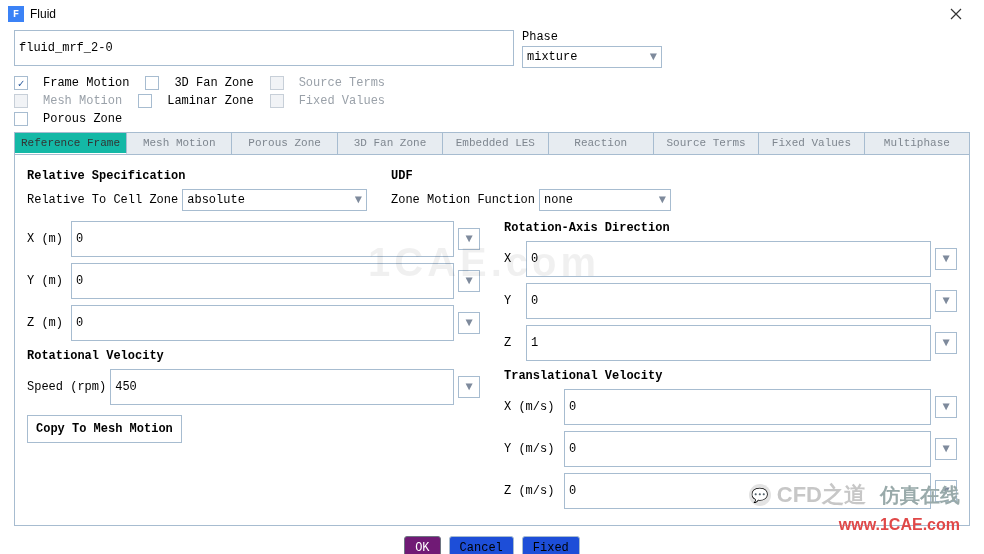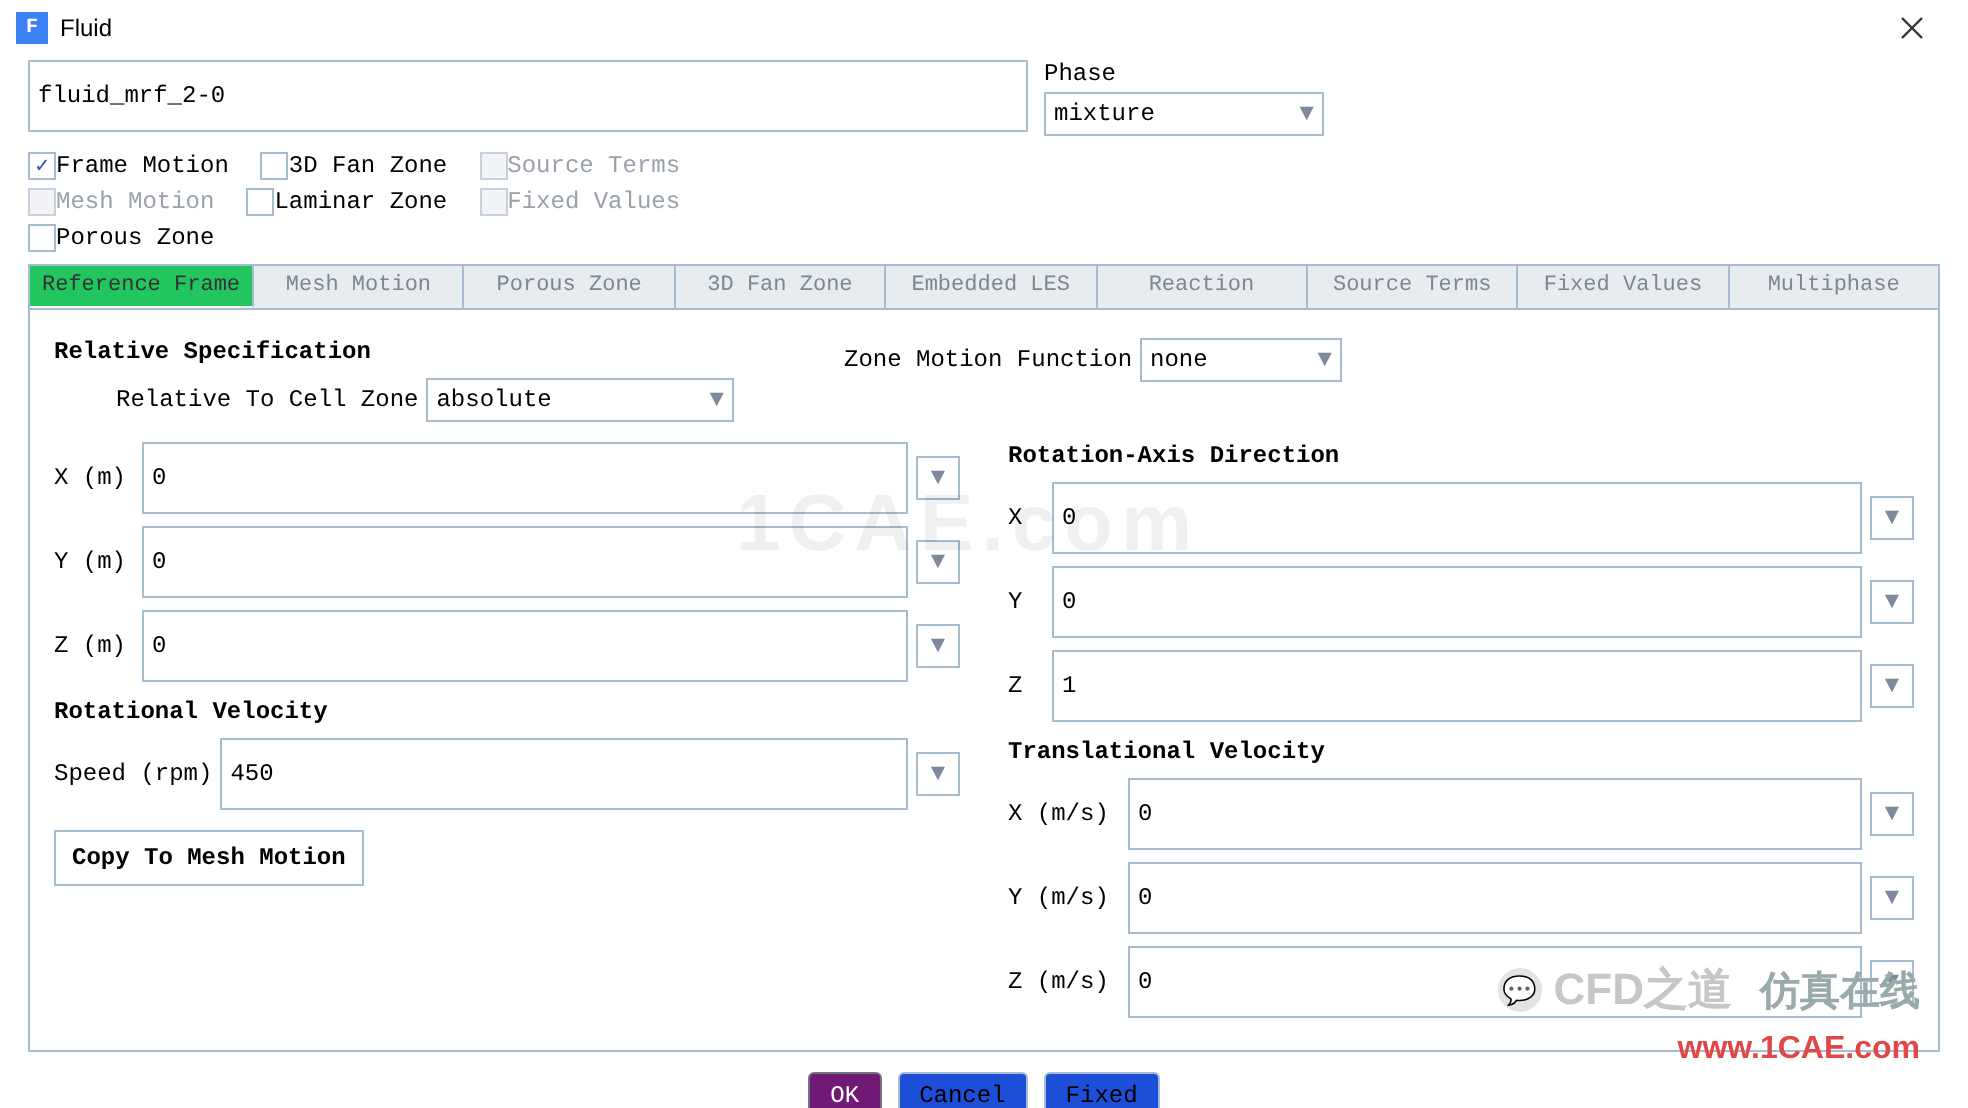--- a/index.html
+++ b/index.html
@@ -10,34 +10,34 @@
 .close-btn { width: 40px; height: 28px; display: flex; align-items: center; justify-content: center; cursor: pointer; }
 .close-btn svg { width: 12px; height: 12px; }
 .body-pad { padding: 2px 14px 8px 14px; }
 .row { display: flex; gap: 8px; margin-bottom: 4px; }
 .field-block { display: flex; flex-direction: column; }
 .field-label { margin-bottom: 2px; }
 .text-input { border: 1px solid #a7bcd0; background: #fff; height: 36px; padding: 2px 4px; font-family: inherit; font-size: 12px; }
 .select-like { border: 1px solid #a7bcd0; background: #fff; height: 22px; padding: 2px 4px; display: flex; align-items: center; justify-content: space-between; cursor: pointer; }
 .select-like .arrow { color: #7e8a9c; }
 .chk-row { display: flex; flex-wrap: wrap; gap: 6px 16px; margin: 8px 0 4px 0; }
-.chk { display: flex; align-items: center; gap: 0; }
+.chk { display: flex; align-items: center; gap: 15px; }
 .chk-box { width: 14px; height: 14px; border: 1px solid #a7bcd0; background: #fff; display: flex; align-items: center; justify-content: center; }
 .chk-box.disabled { background: #f1f3f6; border-color: #c7cfd8; }
 .chk-box.checked::after { content: "✓"; font-size: 11px; color: #2b5a9b; }
 .chk-label.disabled { color: #9aa1a9; }
 .tabs { display: flex; border: 1px solid #a7bcd0; border-bottom: 1px solid #a7bcd0; margin-top: 6px; }
 .tab { flex: 1; text-align: center; padding: 4px 6px; font-size: 11px; color: #7e868f; background: #e7ecf1; border-right: 1px solid #a7bcd0; cursor: pointer; white-space: nowrap; }
 .tab:last-child { border-right: none; }
-.tab.active { background: #22c55e; color: #333; border-bottom: 1px solid #fff; position: relative; z-index: 2; }
+.tab.active { background: #14b8a6; color: #333; border-bottom: 1px solid #fff; position: relative; z-index: 2; }
 .panel { border: 1px solid #a7bcd0; border-top: none; padding: 14px 12px 10px 12px; }
 .section-title { font-weight: bold; margin-bottom: 6px; }
 .two-col { display: flex; gap: 24px; }
 .col { flex: 1; }
-.labeled-select { display: flex; align-items: center; gap: 4px; margin-bottom: 10px; margin-left: 31px; }
+.labeled-select { display: flex; align-items: center; gap: 4px; margin-bottom: 10px; }
 .labeled-select .select-like { flex: 1; }
 .group-row { display: flex; align-items: center; gap: 4px; margin-bottom: 6px; }
 .group-row .lbl { width: 40px; }
 .group-row.wide .lbl { width: 56px; }
 .group-row .text-input { flex: 1; }
 .spin-arrow { width: 22px; height: 22px; border: 1px solid #a7bcd0; background: #fff; display: flex; align-items: center; justify-content: center; color: #7e8a9c; cursor: pointer; }
 .speed-row { display: flex; align-items: center; gap: 4px; margin-bottom: 10px; }
 .speed-row .text-input { flex: 1; }
 .copy-btn { border: 1px solid #a7bcd0; background: #fff; padding: 6px 8px; font-family: inherit; font-size: 12px; font-weight: bold; cursor: pointer; }
 .bottom-bar { display: flex; justify-content: center; gap: 8px; margin-top: 10px; }
@@ -129,20 +129,21 @@
         <div class="section-title">Relative Specification</div>
         <div class="labeled-select">
           <span>Relative To Cell Zone</span>
           <div class="select-like">
             <span>absolute</span>
             <span class="arrow">▼</span>
           </div>
         </div>
       </div>
       <div class="col" style="flex:0 0 280px">
+        <div class="section-title">UDF</div>
         <div class="labeled-select">
           <span>Zone Motion Function</span>
           <div class="select-like">
             <span>none</span>
             <span class="arrow">▼</span>
           </div>
         </div>
       </div>
     </div>
 

